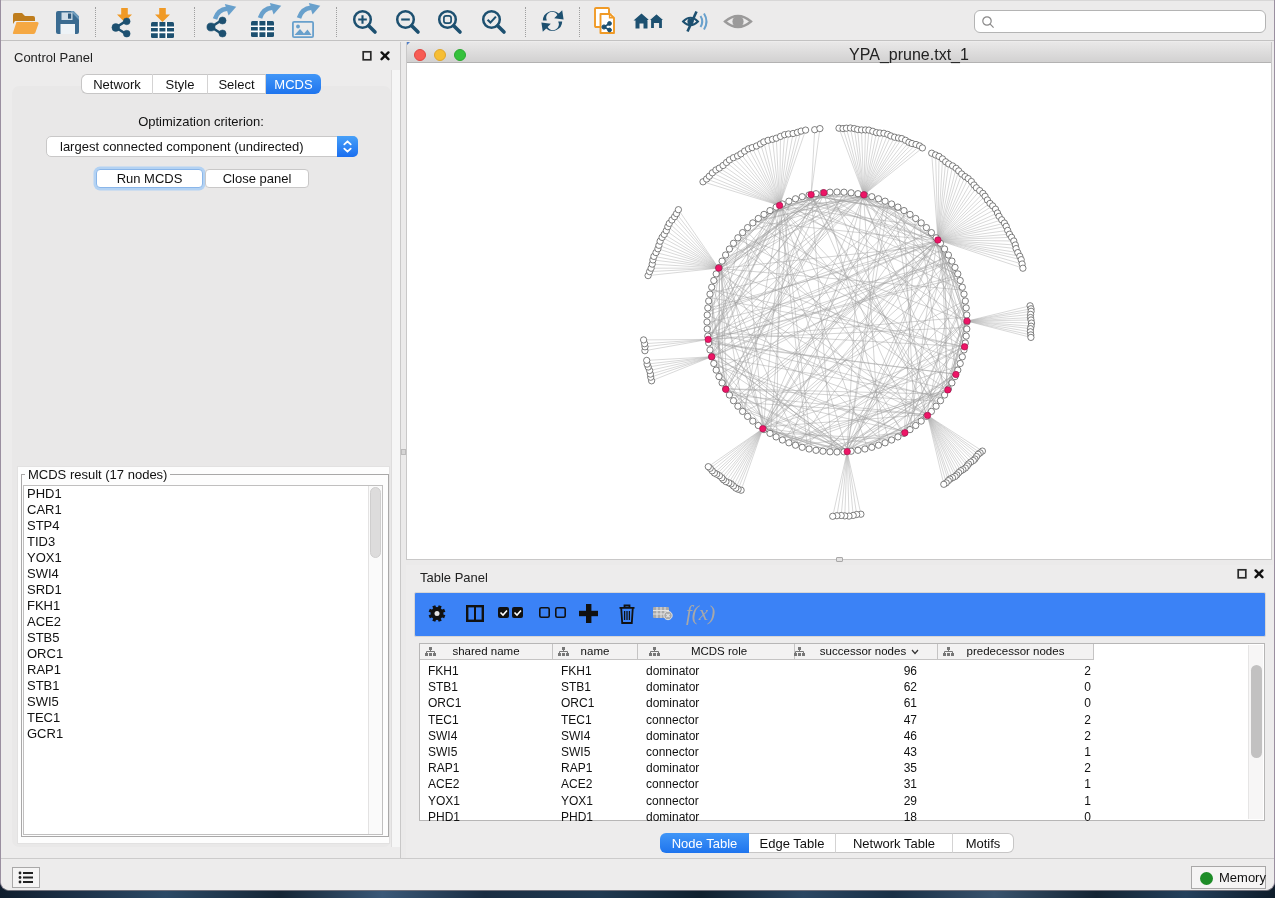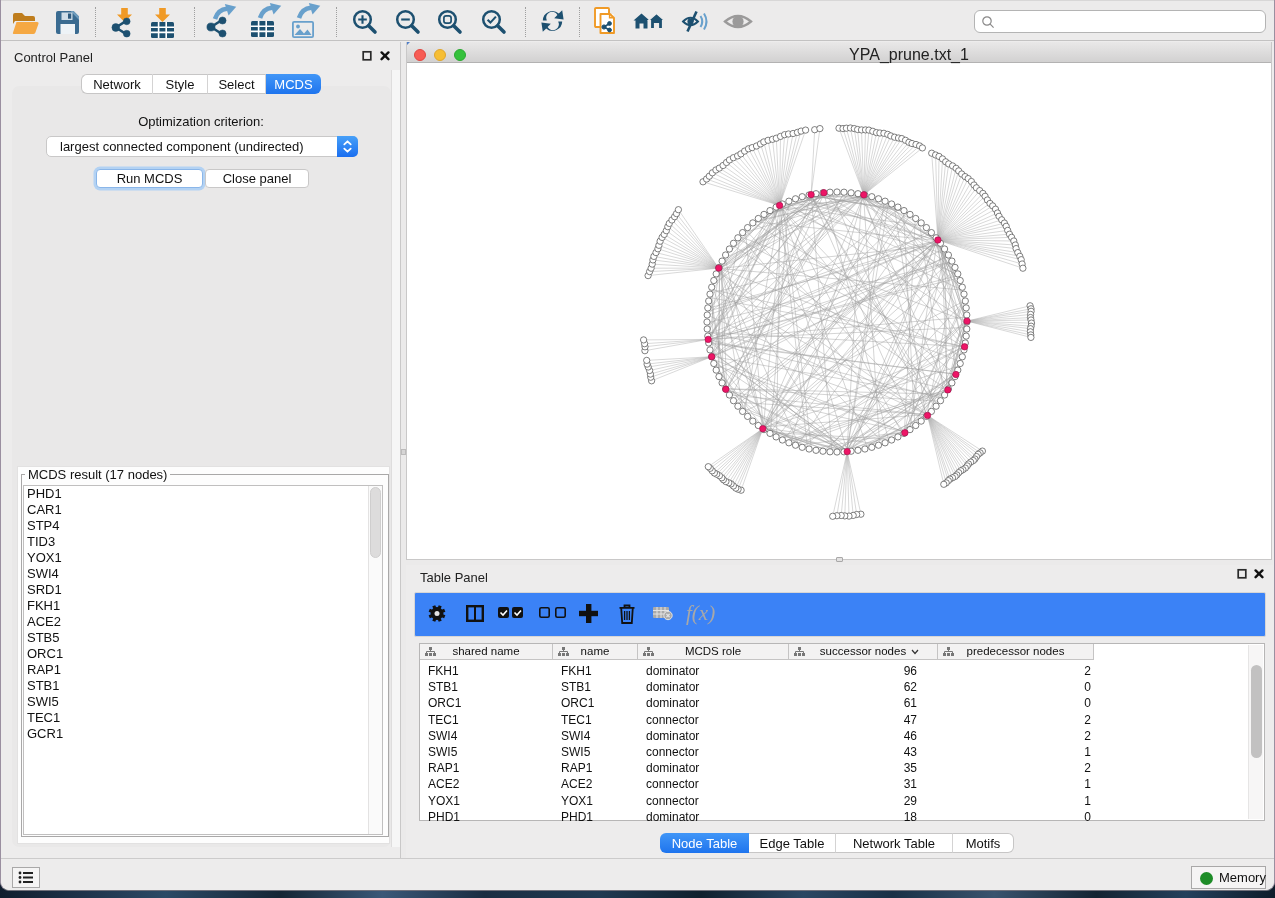--- a/index.html
+++ b/index.html
@@ -1115,21 +1115,21 @@
             </svg>shared name</div>
           <div class="hcell" style="left:133px;width:85px;"><svg class="hico" width="11" height="10" viewBox="0 0 11 10">
               <g fill="#777">
                 <rect x="4" y="0" width="3" height="3"></rect>
                 <rect x="0" y="6" width="3" height="3"></rect>
                 <rect x="4" y="6" width="3" height="3"></rect>
                 <rect x="8" y="6" width="3" height="3"></rect>
                 <path d="M5.5 3v2M1.5 6V4.5h8V6M5.5 4.5v0" stroke="#777" fill="none"></path>
               </g>
             </svg>name</div>
-          <div class="hcell" style="left:218px;width:151px;"><svg class="hico" width="11" height="10" viewBox="0 0 11 10">
+          <div class="hcell" style="left:224px;width:151px;"><svg class="hico" width="11" height="10" viewBox="0 0 11 10">
               <g fill="#777">
                 <rect x="4" y="0" width="3" height="3"></rect>
                 <rect x="0" y="6" width="3" height="3"></rect>
                 <rect x="4" y="6" width="3" height="3"></rect>
                 <rect x="8" y="6" width="3" height="3"></rect>
                 <path d="M5.5 3v2M1.5 6V4.5h8V6M5.5 4.5v0" stroke="#777" fill="none"></path>
               </g>
             </svg>MCDS role</div>
           <div class="hcell" style="left:369px;width:149px;"><svg class="hico" width="11" height="10" viewBox="0 0 11 10">
               <g fill="#777">

